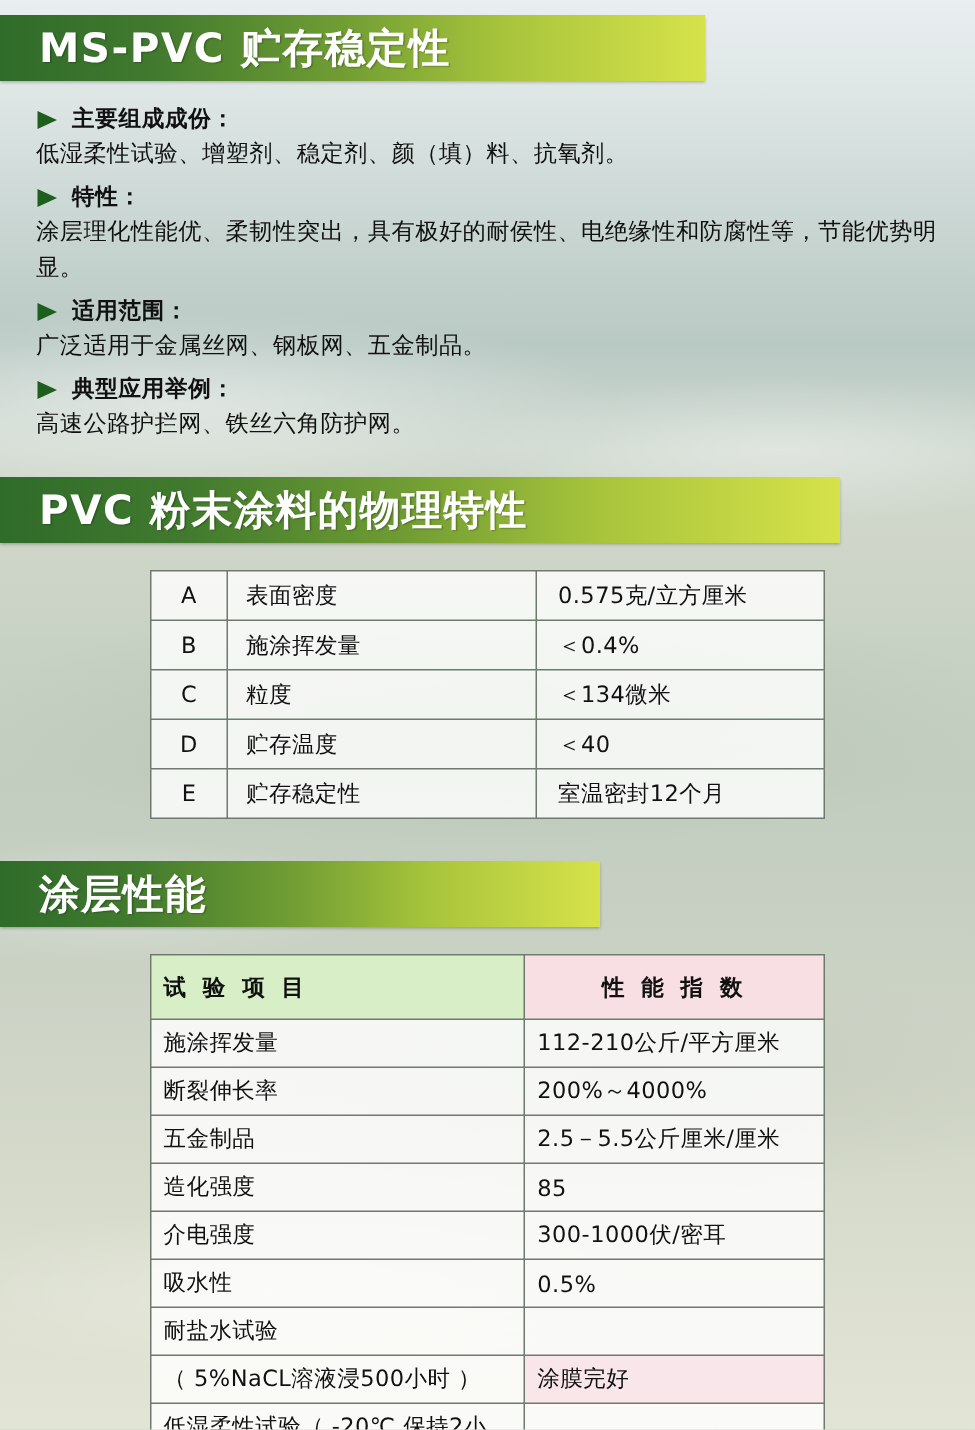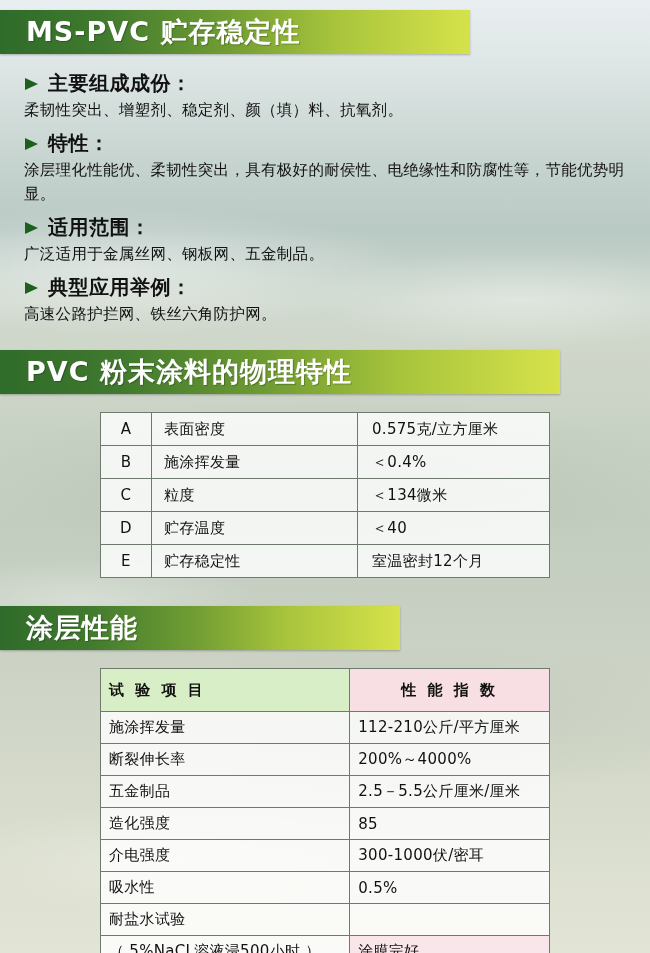--- a/index.html
+++ b/index.html
@@ -87,21 +87,21 @@
   }
   .arrow {
     width: 16px;
     height: 14px;
     margin-right: 8px;
     flex: 0 0 auto;
     display: inline-block;
   }
   .arrow svg { display: block; }
   .bullet-title {
-    font-size: 20px;
+    font-size: 15px;
     font-weight: bold;
     color: #111;
     letter-spacing: 0.5px;
   }
   .bullet-body {
     font-size: 15.5px;
     line-height: 1.55;
     color: #111;
     margin: 1px 0 8px 0;
     letter-spacing: 0.3px;
@@ -171,21 +171,21 @@
     <div class="intro">
 
       <div class="bullet-row">
         <span class="arrow">
           <svg width="16" height="14" viewBox="0 0 16 14">
               <path d="M1 1 L14 7 L1 13 Z" fill="#1d5f1d"></path>
             </svg>
         </span>
         <span class="bullet-title">主要组成成份：</span>
       </div>
-      <div class="bullet-body">柔韧性突出、增塑剂、稳定剂、颜（填）料、抗氧剂。</div>
+      <div class="bullet-body">低湿柔性试验、增塑剂、稳定剂、颜（填）料、抗氧剂。</div>
 
       <div class="bullet-row">
         <span class="arrow">
           <svg width="16" height="14" viewBox="0 0 16 14">
               <path d="M1 1 L14 7 L1 13 Z" fill="#1d5f1d"></path>
             </svg>
         </span>
         <span class="bullet-title">特性：</span>
       </div>
       <div class="bullet-body">涂层理化性能优、柔韧性突出，具有极好的耐侯性、电绝缘性和防腐性等，节能优势明显。</div>

